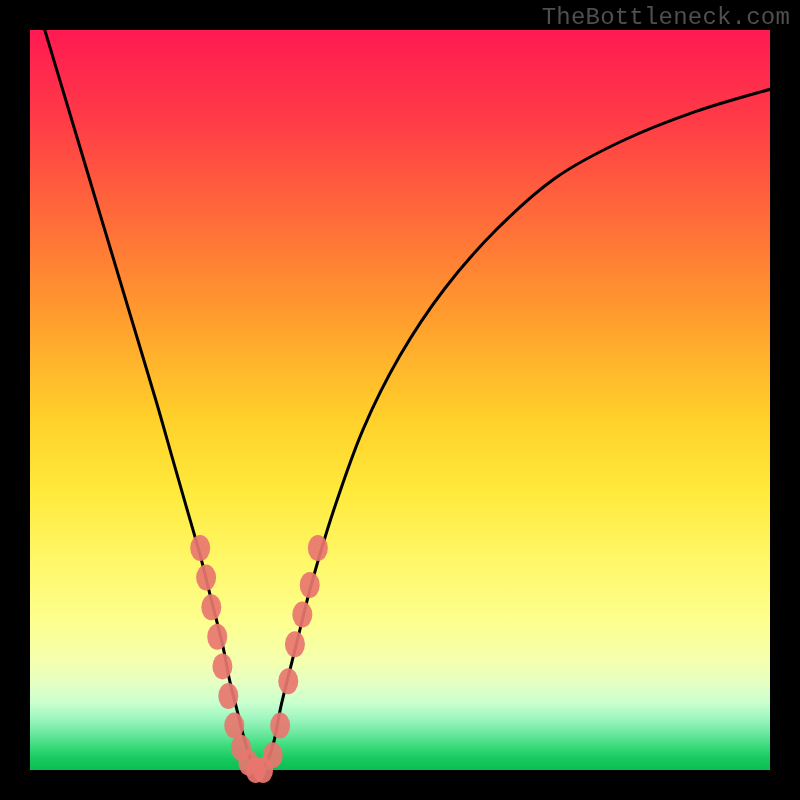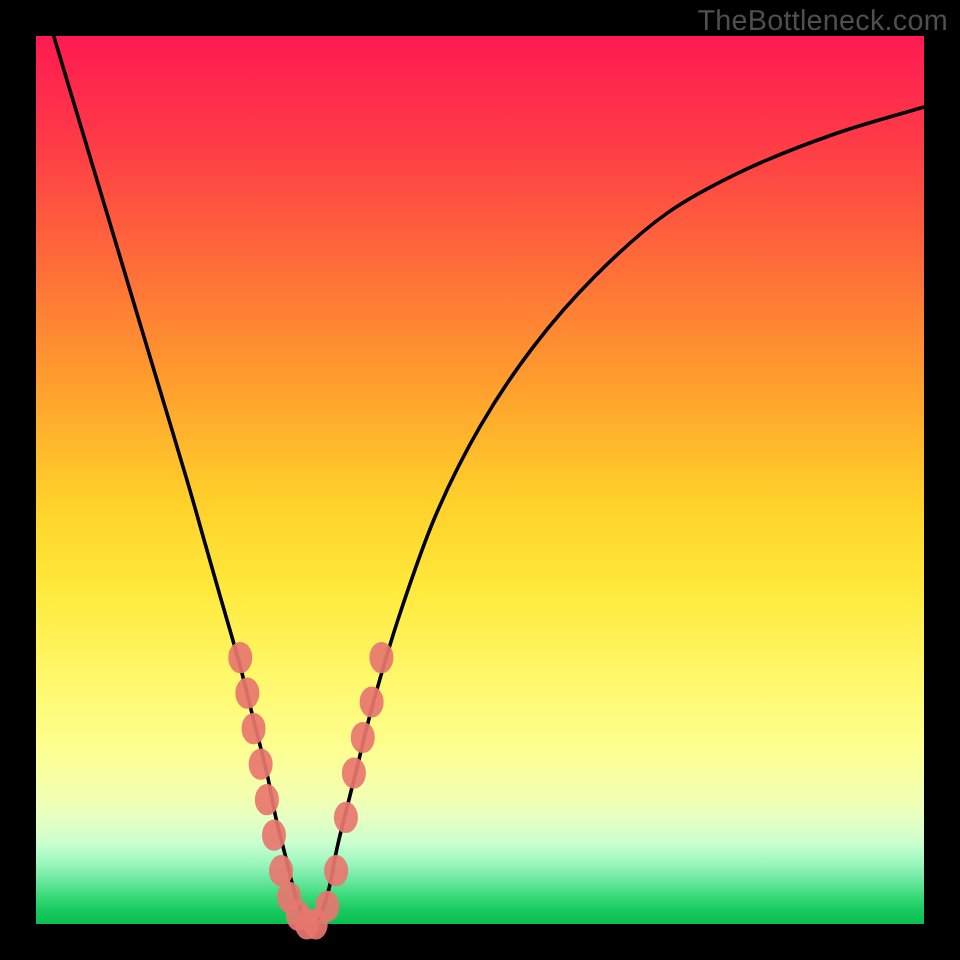--- a/index.html
+++ b/index.html
@@ -46,20 +46,21 @@
   }
   .watermark {
     position: absolute;
     top: 4px;
     right: 10px;
     color: #4f4f4f;
     font-size: 24px;
     font-weight: 500;
     letter-spacing: 0.2px;
     user-select: none;
+    font-family: Liberation Mono, monospace;
   }
   svg.overlay {
     position: absolute;
     left: 0;
     top: 0;
     width: 740px;
     height: 740px;
     overflow: visible;
   }
 </style>

